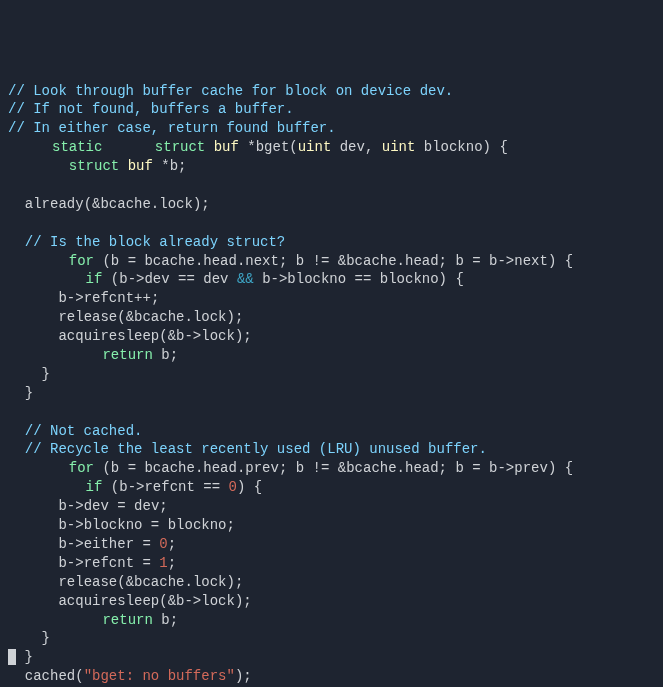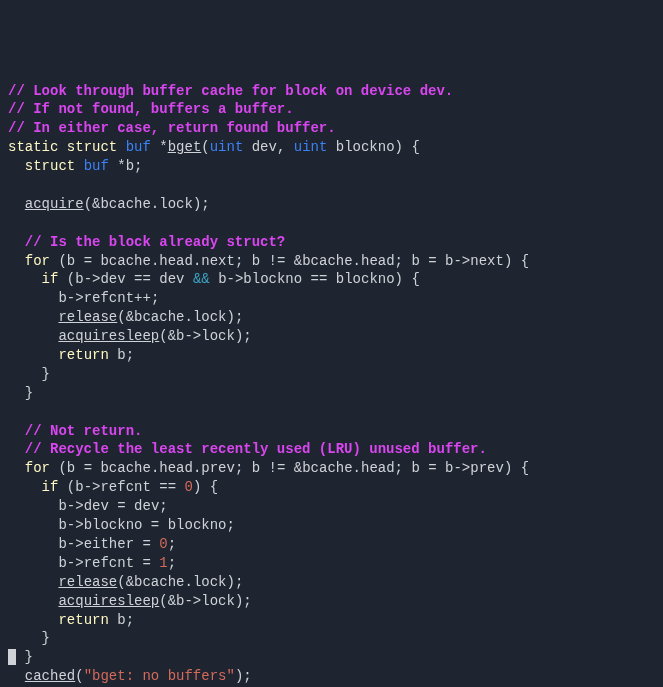--- a/index.html
+++ b/index.html
@@ -8,24 +8,24 @@
     color: #cfd2d6;
     font-family: "Consolas", "Courier New", monospace;
     font-size: 14px;
     line-height: 1.35;
     padding: 6px 8px;
     white-space: pre;
     width: 663px;
     height: 687px;
     overflow: hidden;
   }
-  .cmt { color: #d946ef; font-weight: bold; }       
-  .kw  { color: #fef9c3; }       
-  .typ { color: #3b82f6; }       
-  .fn  { color: #cfd2d6; text-decoration: underline; }       
+  .cmt { color: #7dd3fc; }       
+  .kw  { color: #86efac; margin-left: 44px; }       
+  .typ { color: #fef9c3; }       
+  .fn  { color: #cfd2d6; }       
   .id  { color: #cfd2d6; }       
   .op  { color: #cfd2d6; }       
   .amp { color: #3ea6c6; }       
   .num { color: #d46a5a; }       
   .str { color: #d46a5a; }       
   .cursor {
     display:inline-block;
     width: 8px; height: 16px;
     background:#cfd2d6;
     vertical-align: text-bottom;
@@ -35,33 +35,33 @@
 <body>
 
 
 
 <div><span class="cmt">// Look through buffer cache for block on device dev.</span>
 <span class="cmt">// If not found, buffers a buffer.</span>
 <span class="cmt">// In either case, return found buffer.</span>
 <span class="kw">static</span> <span class="kw">struct</span> <span class="typ">buf</span> <span class="id">*</span><span class="fn">bget</span><span class="id">(</span><span class="typ">uint</span> <span class="id">dev</span><span class="id">,</span> <span class="typ">uint</span> <span class="id">blockno</span><span class="id">)</span> <span class="id">{</span>
   <span class="kw">struct</span> <span class="typ">buf</span> <span class="id">*</span><span class="id">b</span><span class="id">;</span>
 
-  <span class="fn">acquire</span><span class="id">(</span><span class="id">&amp;</span><span class="id">bcache</span><span class="id">.</span><span class="id">lock</span><span class="id">)</span><span class="id">;</span>
+  <span class="fn">already</span><span class="id">(</span><span class="id">&amp;</span><span class="id">bcache</span><span class="id">.</span><span class="id">lock</span><span class="id">)</span><span class="id">;</span>
 
   <span class="cmt">// Is the block already struct?</span>
   <span class="kw">for</span> <span class="id">(</span><span class="id">b</span> <span class="op">=</span> <span class="id">bcache</span><span class="id">.</span><span class="id">head</span><span class="id">.</span><span class="id">next</span><span class="id">;</span> <span class="id">b</span> <span class="op">!=</span> <span class="id">&amp;</span><span class="id">bcache</span><span class="id">.</span><span class="id">head</span><span class="id">;</span> <span class="id">b</span> <span class="op">=</span> <span class="id">b</span><span class="op">-&gt;</span><span class="id">next</span><span class="id">)</span> <span class="id">{</span>
     <span class="kw">if</span> <span class="id">(</span><span class="id">b</span><span class="op">-&gt;</span><span class="id">dev</span> <span class="op">==</span> <span class="id">dev</span> <span class="amp">&amp;&amp;</span> <span class="id">b</span><span class="op">-&gt;</span><span class="id">blockno</span> <span class="op">==</span> <span class="id">blockno</span><span class="id">)</span> <span class="id">{</span>
       <span class="id">b</span><span class="op">-&gt;</span><span class="id">refcnt</span><span class="op">++</span><span class="id">;</span>
       <span class="fn">release</span><span class="id">(</span><span class="id">&amp;</span><span class="id">bcache</span><span class="id">.</span><span class="id">lock</span><span class="id">)</span><span class="id">;</span>
       <span class="fn">acquiresleep</span><span class="id">(</span><span class="id">&amp;</span><span class="id">b</span><span class="op">-&gt;</span><span class="id">lock</span><span class="id">)</span><span class="id">;</span>
       <span class="kw">return</span> <span class="id">b</span><span class="id">;</span>
     <span class="id">}</span>
   <span class="id">}</span>
 
-  <span class="cmt">// Not return.</span>
+  <span class="cmt">// Not cached.</span>
   <span class="cmt">// Recycle the least recently used (LRU) unused buffer.</span>
   <span class="kw">for</span> <span class="id">(</span><span class="id">b</span> <span class="op">=</span> <span class="id">bcache</span><span class="id">.</span><span class="id">head</span><span class="id">.</span><span class="id">prev</span><span class="id">;</span> <span class="id">b</span> <span class="op">!=</span> <span class="id">&amp;</span><span class="id">bcache</span><span class="id">.</span><span class="id">head</span><span class="id">;</span> <span class="id">b</span> <span class="op">=</span> <span class="id">b</span><span class="op">-&gt;</span><span class="id">prev</span><span class="id">)</span> <span class="id">{</span>
     <span class="kw">if</span> <span class="id">(</span><span class="id">b</span><span class="op">-&gt;</span><span class="id">refcnt</span> <span class="op">==</span> <span class="num">0</span><span class="id">)</span> <span class="id">{</span>
       <span class="id">b</span><span class="op">-&gt;</span><span class="id">dev</span> <span class="op">=</span> <span class="id">dev</span><span class="id">;</span>
       <span class="id">b</span><span class="op">-&gt;</span><span class="id">blockno</span> <span class="op">=</span> <span class="id">blockno</span><span class="id">;</span>
       <span class="id">b</span><span class="op">-&gt;</span><span class="id">either</span> <span class="op">=</span> <span class="num">0</span><span class="id">;</span>
       <span class="id">b</span><span class="op">-&gt;</span><span class="id">refcnt</span> <span class="op">=</span> <span class="num">1</span><span class="id">;</span>
       <span class="fn">release</span><span class="id">(</span><span class="id">&amp;</span><span class="id">bcache</span><span class="id">.</span><span class="id">lock</span><span class="id">)</span><span class="id">;</span>
       <span class="fn">acquiresleep</span><span class="id">(</span><span class="id">&amp;</span><span class="id">b</span><span class="op">-&gt;</span><span class="id">lock</span><span class="id">)</span><span class="id">;</span>
       <span class="kw">return</span> <span class="id">b</span><span class="id">;</span>

